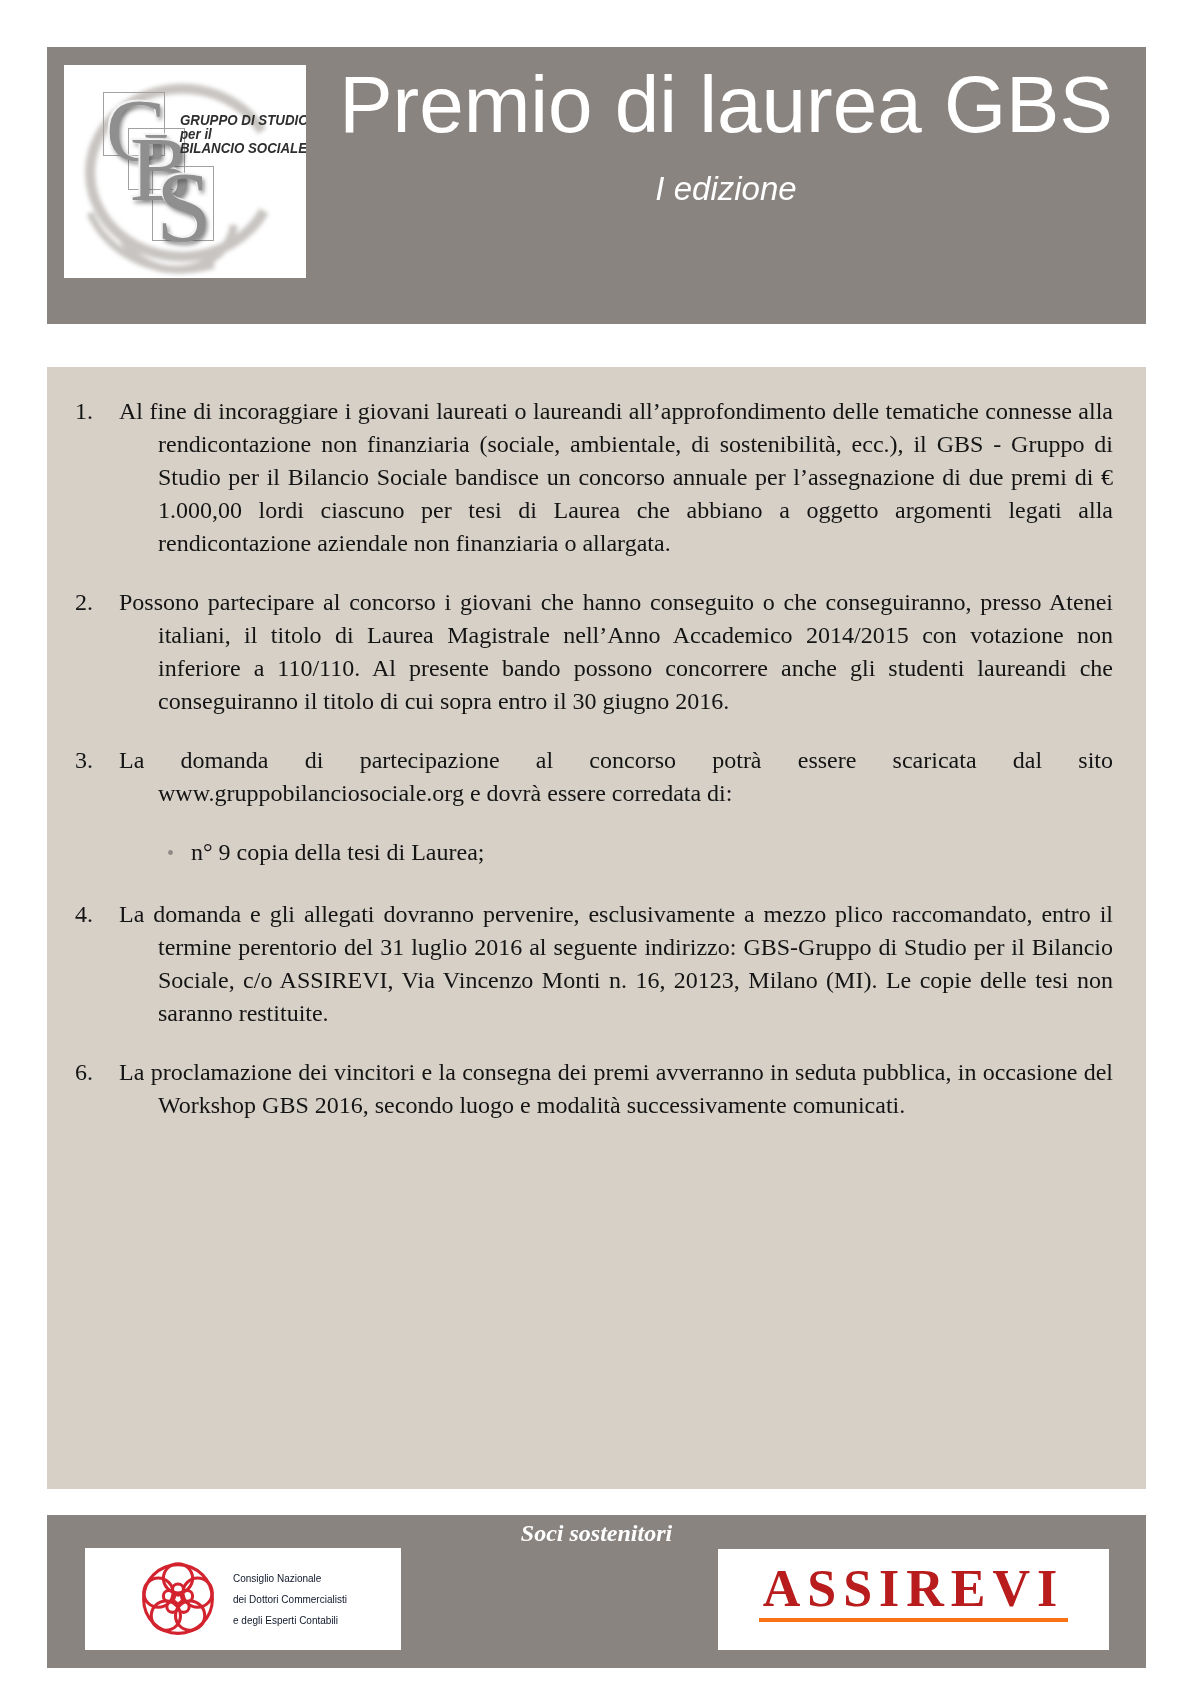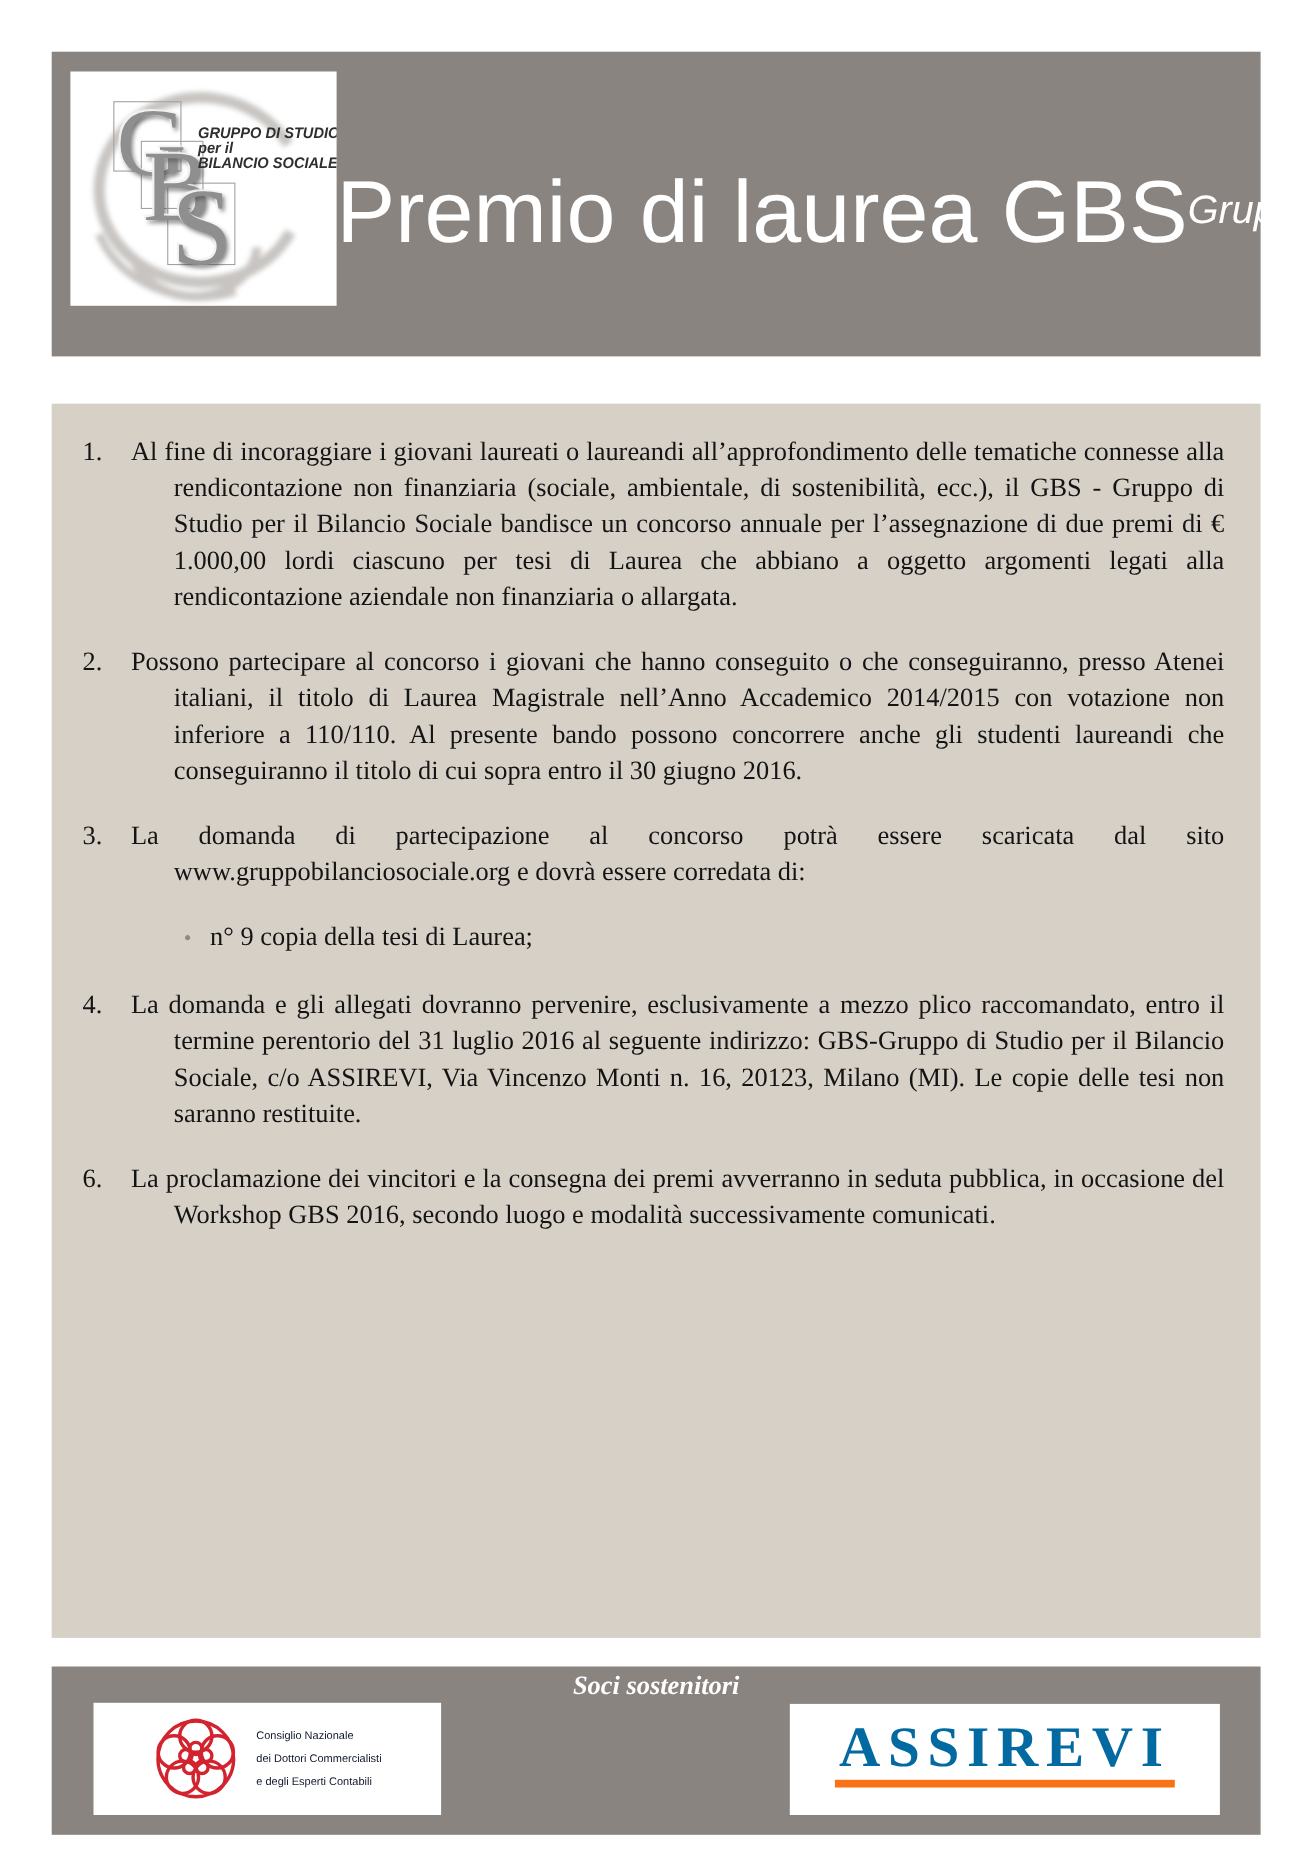--- a/index.html
+++ b/index.html
@@ -18,21 +18,21 @@
       text-shadow:-2px -2px 1px #f2f2f2, 2px 3px 4px rgba(70,70,70,0.65);line-height:1;}
   .lG{left:42px;top:22px;font-size:88px;}
   .lB{left:66px;top:58px;font-size:92px;}
   .lS{left:92px;top:92px;font-size:100px;}
   .logo-caption{position:absolute;left:116px;top:48px;font-family:"Liberation Sans",sans-serif;
       font-style:italic;font-weight:bold;color:#2e2e2e;font-size:14px;line-height:14px;
       transform:scaleX(0.95);transform-origin:left top;}
   .logo-caption div{white-space:nowrap;}
 
   .header-text{position:absolute;left:259px;top:0;width:840px;height:277px;
-      display:flex;align-items:center;color:#ffffff;
+      display:flex;flex-direction:column;align-items:center;color:#ffffff;
       font-family:"Liberation Sans",sans-serif;}
   .title{font-size:80px;font-weight:400;letter-spacing:0px;margin-top:14px;line-height:1.1;white-space:nowrap;}
   .subtitle{font-size:36px;font-style:italic;margin-top:10px;line-height:1.2;white-space:nowrap;}
   .edition{font-size:33px;font-style:italic;margin-top:20px;line-height:1.2;}
 
   
   .content{position:absolute;left:47px;top:367px;width:1099px;height:1122px;background:#d6d0c7;
       box-sizing:border-box;padding:28px 33px 0 0;overflow:hidden;
       color:#141414;font-size:24px;line-height:33px;}
   .item{padding-left:111px;text-indent:-83px;text-align:justify;margin:0 0 26px 0;}
@@ -47,21 +47,21 @@
   .footer-heading{text-align:center;color:#ffffff;font-style:italic;font-weight:bold;
       font-size:24px;margin-top:5px;font-family:Liberation Serif, serif;}
   .sponsor-left{position:absolute;left:38px;top:33px;width:316px;height:102px;background:#ffffff;
       display:flex;align-items:center;}
   .cndcec-icon{margin-left:50px;flex:0 0 auto;}
   .cndcec-name{margin-left:12px;font-family:"Liberation Sans",sans-serif;font-size:10px;
       line-height:21px;color:#0f172a;}
   .sponsor-right{position:absolute;left:671px;top:34px;width:391px;height:101px;background:#ffffff;
       display:flex;align-items:flex-start;justify-content:center;}
   .assirevi{margin-top:14px;font-family:"Liberation Serif",serif;font-weight:bold;font-size:52px;
-      line-height:1.0;letter-spacing:7px;color:#0369a1;border-bottom:7px solid #f97316;
+      line-height:1.0;letter-spacing:7px;color:#b91c1c;border-bottom:4px solid #f97316;
       padding:0 4px 3px 4px;white-space:nowrap;}
 </style>
 </head>
 <body>
 
 <div class="page">
 
   <div class="header">
     <div class="logo-box">
       <svg width="242" height="213" viewBox="0 0 242 213">
@@ -83,21 +83,20 @@
       <span class="gbs-letter lB">B</span>
       <span class="gbs-letter lS">S</span>
       <div class="logo-caption">
         <div>GRUPPO DI STUDIO</div>
         <div>per il</div>
         <div>BILANCIO SOCIALE</div>
       </div>
     </div>
     <div class="header-text">
       <div class="title">Premio di laurea GBS</div>
-      <div class="subtitle">Gruppo di Studio per il Bilancio Sociale</div>
       <div class="edition">I edizione</div>
     </div>
   </div>
 
   <div class="content">
     <div class="item">
       <span class="num">1.</span><span class="itxt">Al fine di incoraggiare i giovani laureati o laureandi all’approfondimento delle tematiche connesse alla rendicontazione non finanziaria (sociale, ambientale, di sostenibilità, ecc.), il GBS - Gruppo di Studio per il Bilancio Sociale bandisce un concorso annuale per l’assegnazione di due premi di € 1.000,00 lordi ciascuno per tesi di Laurea che abbiano a oggetto argomenti legati alla rendicontazione aziendale non finanziaria o allargata.</span>
     </div>
 
     <div class="item">

